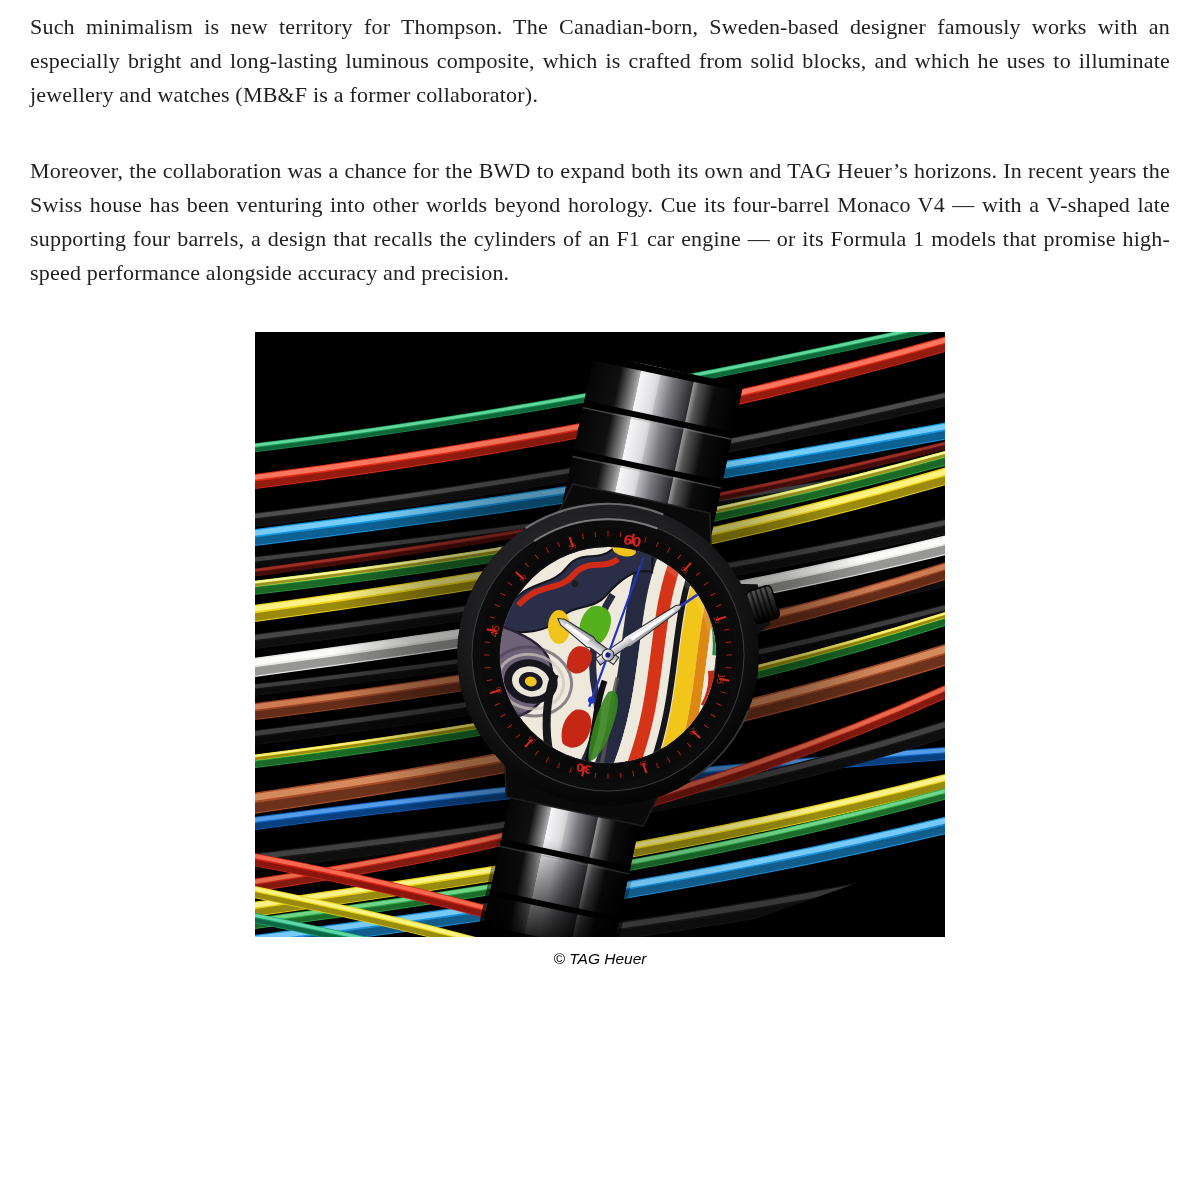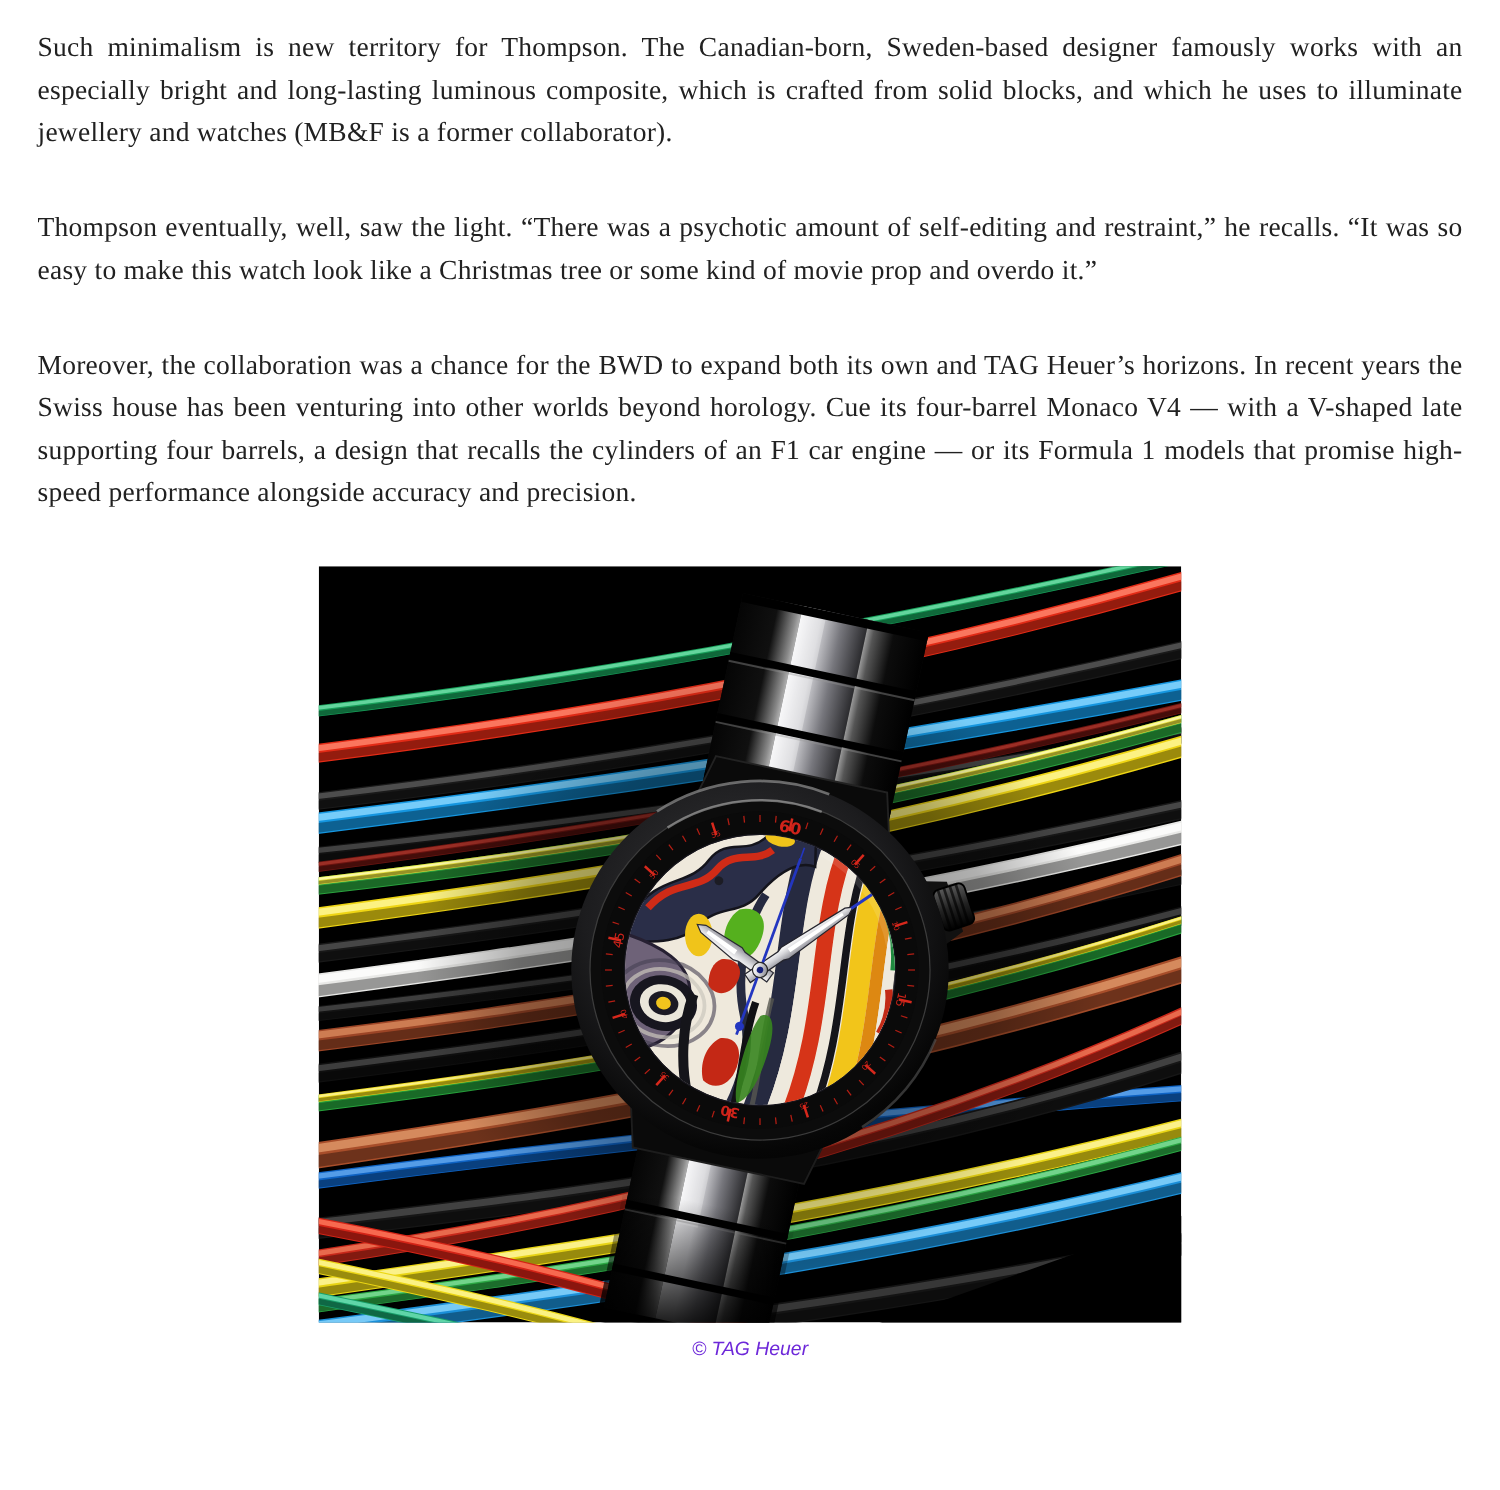--- a/index.html
+++ b/index.html
@@ -1,46 +1,45 @@
 <!DOCTYPE html>
 <html><head>
 <meta charset="utf-8">
 <style>
   html,body{margin:0;padding:0;background:#ffffff;}
   body{width:1200px;font-family:"Liberation Serif",serif;color:#1e1e1e;}
-  .page{width:1140px;margin:0 auto;padding-top:21px;}
+  .page{width:1140px;margin:0 auto;padding-top:10px;}
   .article p{
     font-size:22px;
     line-height:34px;
     letter-spacing:0.2px;
     text-align:justify;
     margin:0 0 42px 0;
     color:#212121;
   }
   figure{margin:38px 0 0 0;padding:0;}
   .fig-wrap{width:690px;margin:0 auto;}
   .fig-wrap svg{display:block;}
   figcaption{
     font-family:"Liberation Sans",sans-serif;
     font-style:italic;
     font-size:15.5px;
-    color:#6d28d9;
+    color:#000000;
     text-align:center;
     margin-top:13px;
   }
 </style>
 </head>
 <body>
 
 <div class="page">
 
   <main class="article">
     <div>
         <p>Such minimalism is new territory for Thompson. The Canadian-born, Sweden-based designer famously works with an especially bright and long-lasting luminous composite, which is crafted from solid blocks, and which he uses to illuminate jewellery and watches (MB&amp;F is a former collaborator).</p>
-        <p>Thompson eventually, well, saw the light. “There was a psychotic amount of self-editing and restraint,” he recalls. “It was so easy to make this watch look like a Christmas tree or some kind of movie prop and overdo it.”</p>
         <p>Moreover, the collaboration was a chance for the BWD to expand both its own and TAG Heuer’s horizons. In recent years the Swiss house has been venturing into other worlds beyond horology. Cue its four-barrel Monaco V4 — with a V-shaped late supporting four barrels, a design that recalls the cylinders of an F1 car engine — or its Formula 1 models that promise high-speed performance alongside accuracy and precision.</p>
       </div>
   </main>
 
   <figure>
     <div class="fig-wrap">
       <svg id="fig-svg" width="690" height="605" viewBox="0 0 690 605" xmlns="http://www.w3.org/2000/svg">
         <defs>
           <linearGradient id="steelV" x1="0" y1="0" x2="1" y2="0">
             <stop offset="0" stop-color="#f4f4f6"></stop>

